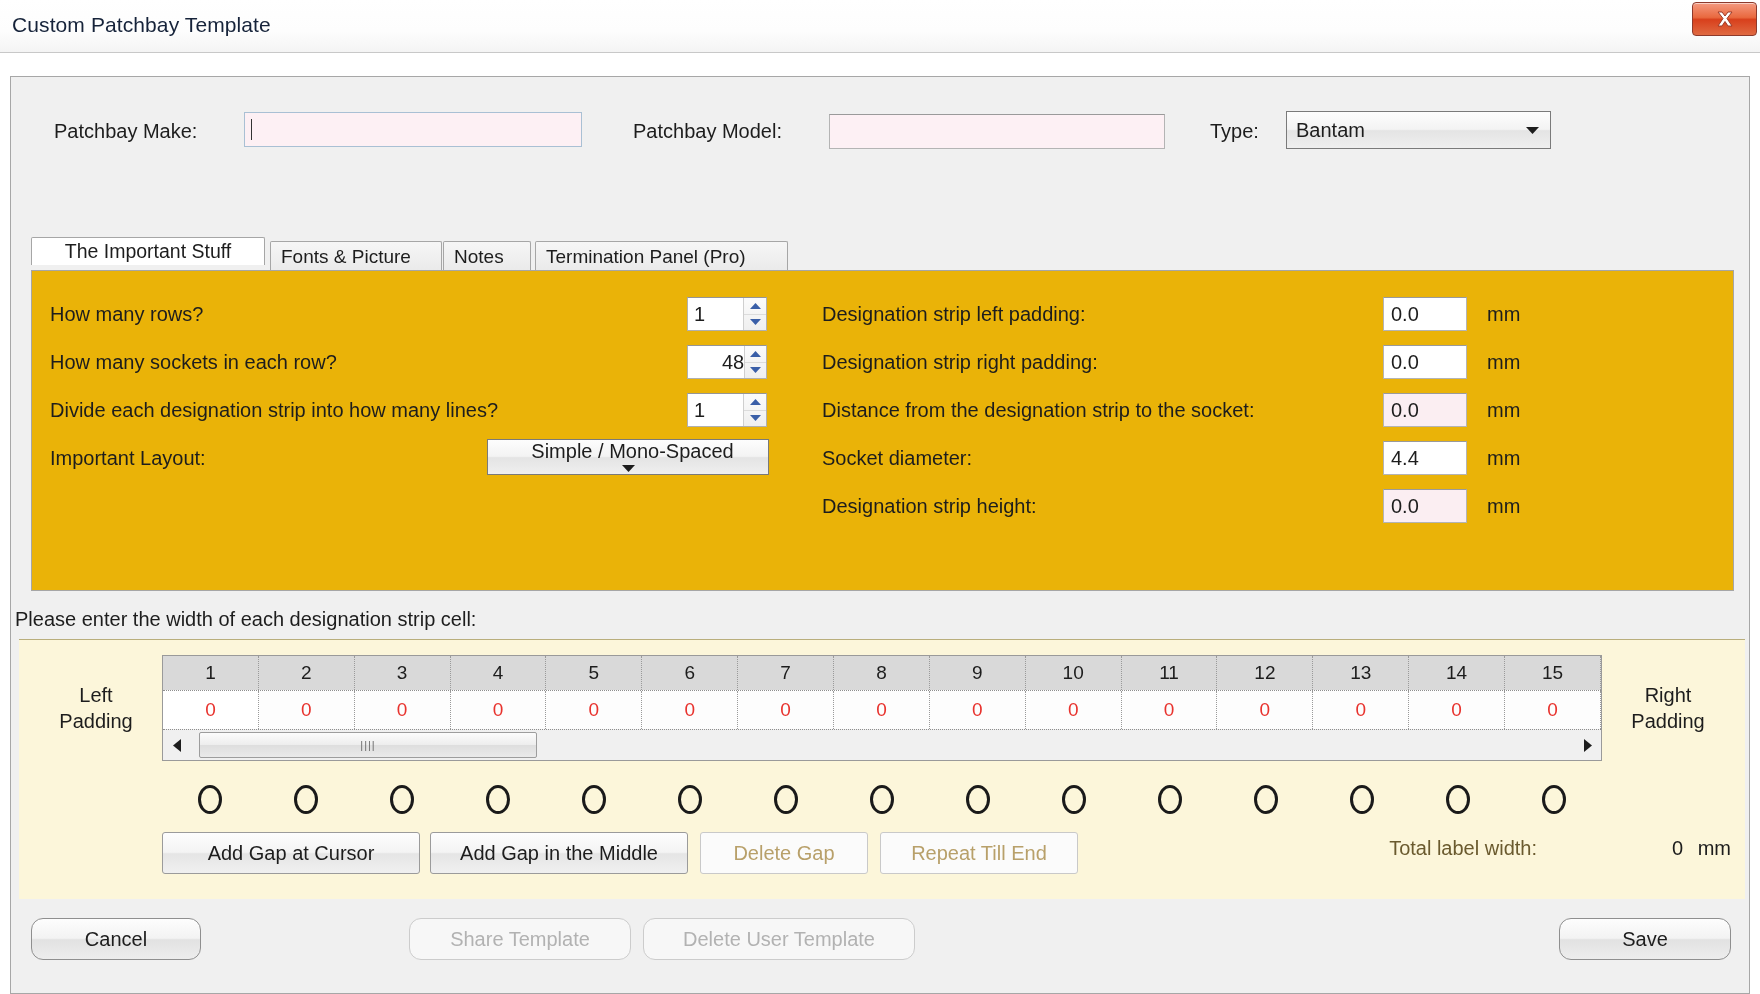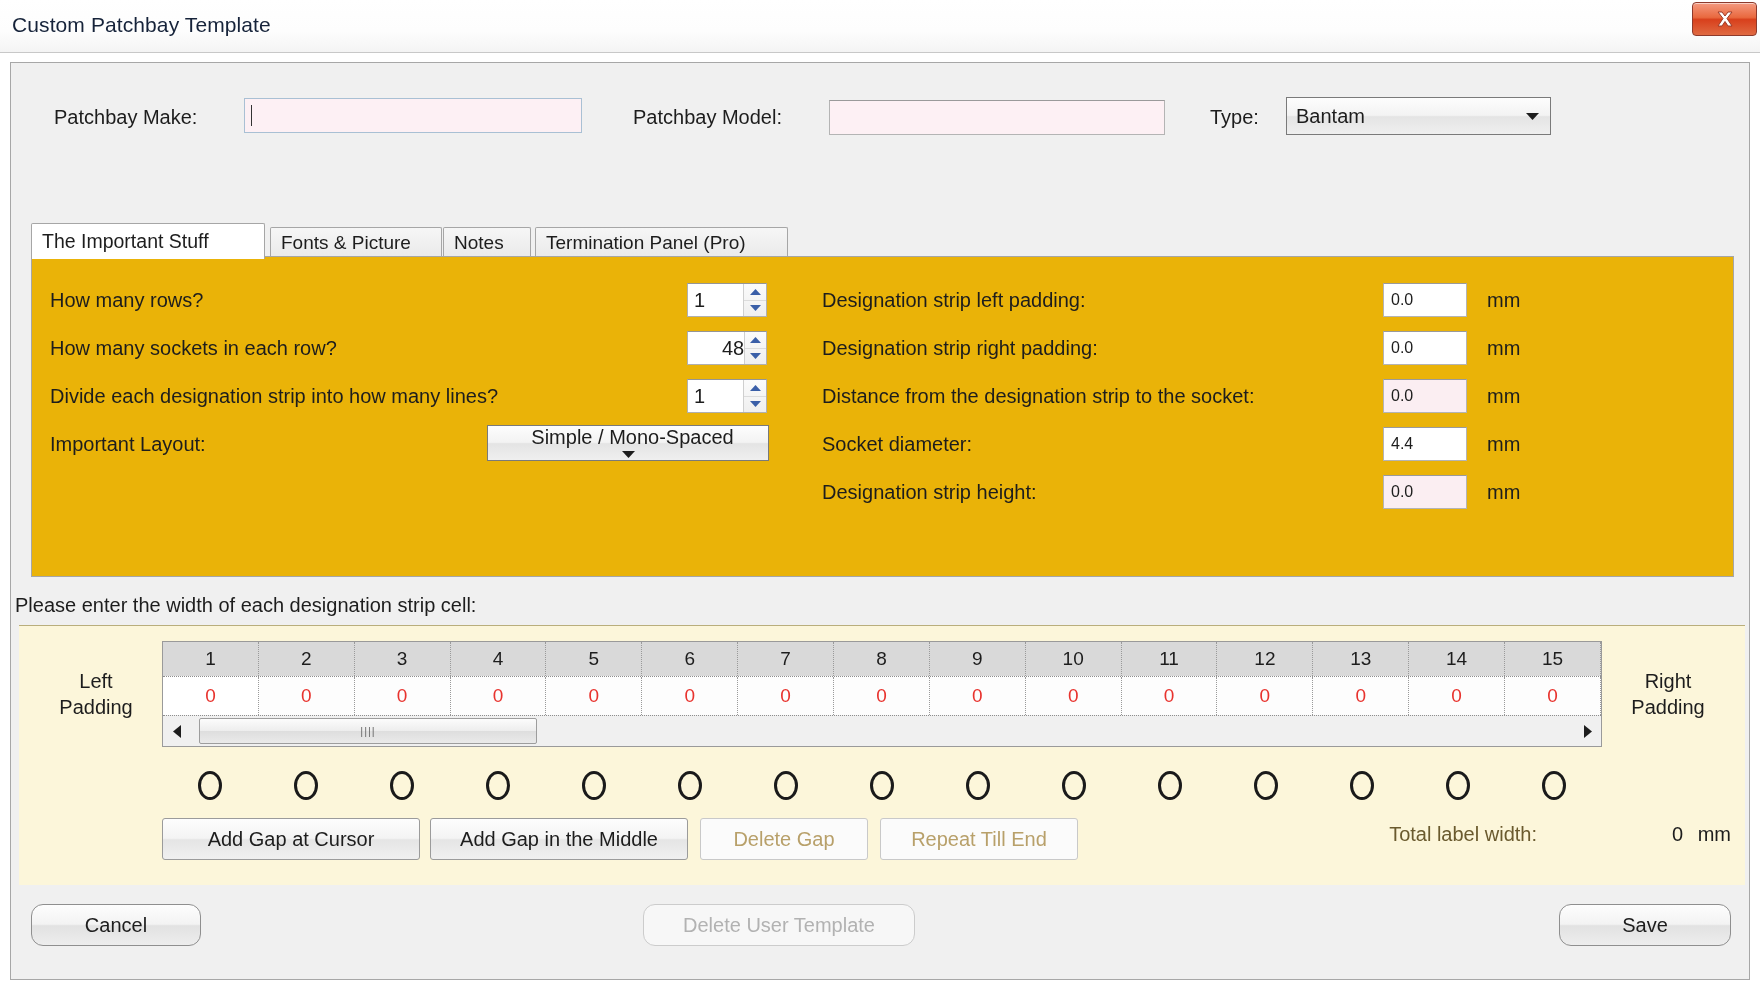--- a/index.html
+++ b/index.html
@@ -43,21 +43,21 @@
     cursor: pointer;
     display: flex;
     align-items: center;
     justify-content: center;
   }
   .close-btn svg { display:block; }
 
   
   .dialog {
     position: relative;
-    margin: 9px 10px 0 10px;
+    margin: 23px 10px 0 10px;
     height: 918px;
     border: 1px solid #a7a7a7;
     background: #f0f0f0;
     box-sizing: border-box;
   }
 
   
   .header-panel {
     position: absolute;
     left: 21px;
@@ -127,25 +127,26 @@
     box-sizing:border-box;
     display:flex; align-items:center;
     padding:0 10px;
     font-size:19px;
     color:#1d1d1d;
     cursor:pointer;
     border-radius:2px 2px 0 0;
   }
   .tab.active {
     top:0;
-    height:36px;
+    height:28px;
     background:#ffffff;
     border-color:#a6a6a6;
     z-index:3;
     font-size:19.5px;
+    justify-content:center;
   }
 
   
   .tabpage {
     position:absolute;
     left:20px;
     top:193px;
     right:15px;
     height:321px;
     border:1px solid #a6a6a6;
@@ -193,21 +194,21 @@
 
   
   .numbox {
     position:absolute;
     width:84px;
     height:34px;
     border:1px solid #b4b4b4;
     border-top-color:#9a9a9a;
     background:#ffffff;
     box-sizing:border-box;
-    font-size:16px;
+    font-size:20px;
     color:#1d1d1d;
     line-height:32px;
     padding-left:7px;
   }
   .numbox.pink { background:#fbeef2; }
   .unit { position:absolute; font-size:20px; color:#1d1d1d; }
 
   
   .layout-combo {
     position:absolute;
@@ -692,20 +693,23 @@
 
     <div class="total-lbl">Total label width:</div>
     <div class="total-val">0</div>
     <div class="total-unit">mm</div>
   </div>
 
   <div class="footer">
     <div class="fbtn" style="left:20px;   width:170px;">
         <span>Cancel</span>
       </div>
+    <div class="fbtn disabled" style="left:398px;  width:222px;">
+        <span>Share Template</span>
+      </div>
     <div class="fbtn disabled" style="left:632px;  width:272px;">
         <span>Delete User Template</span>
       </div>
     <div class="fbtn" style="right:18px;  width:172px;text-align:center;">
         <span>Save</span>
       </div>
   </div>
 
 </div>
 

